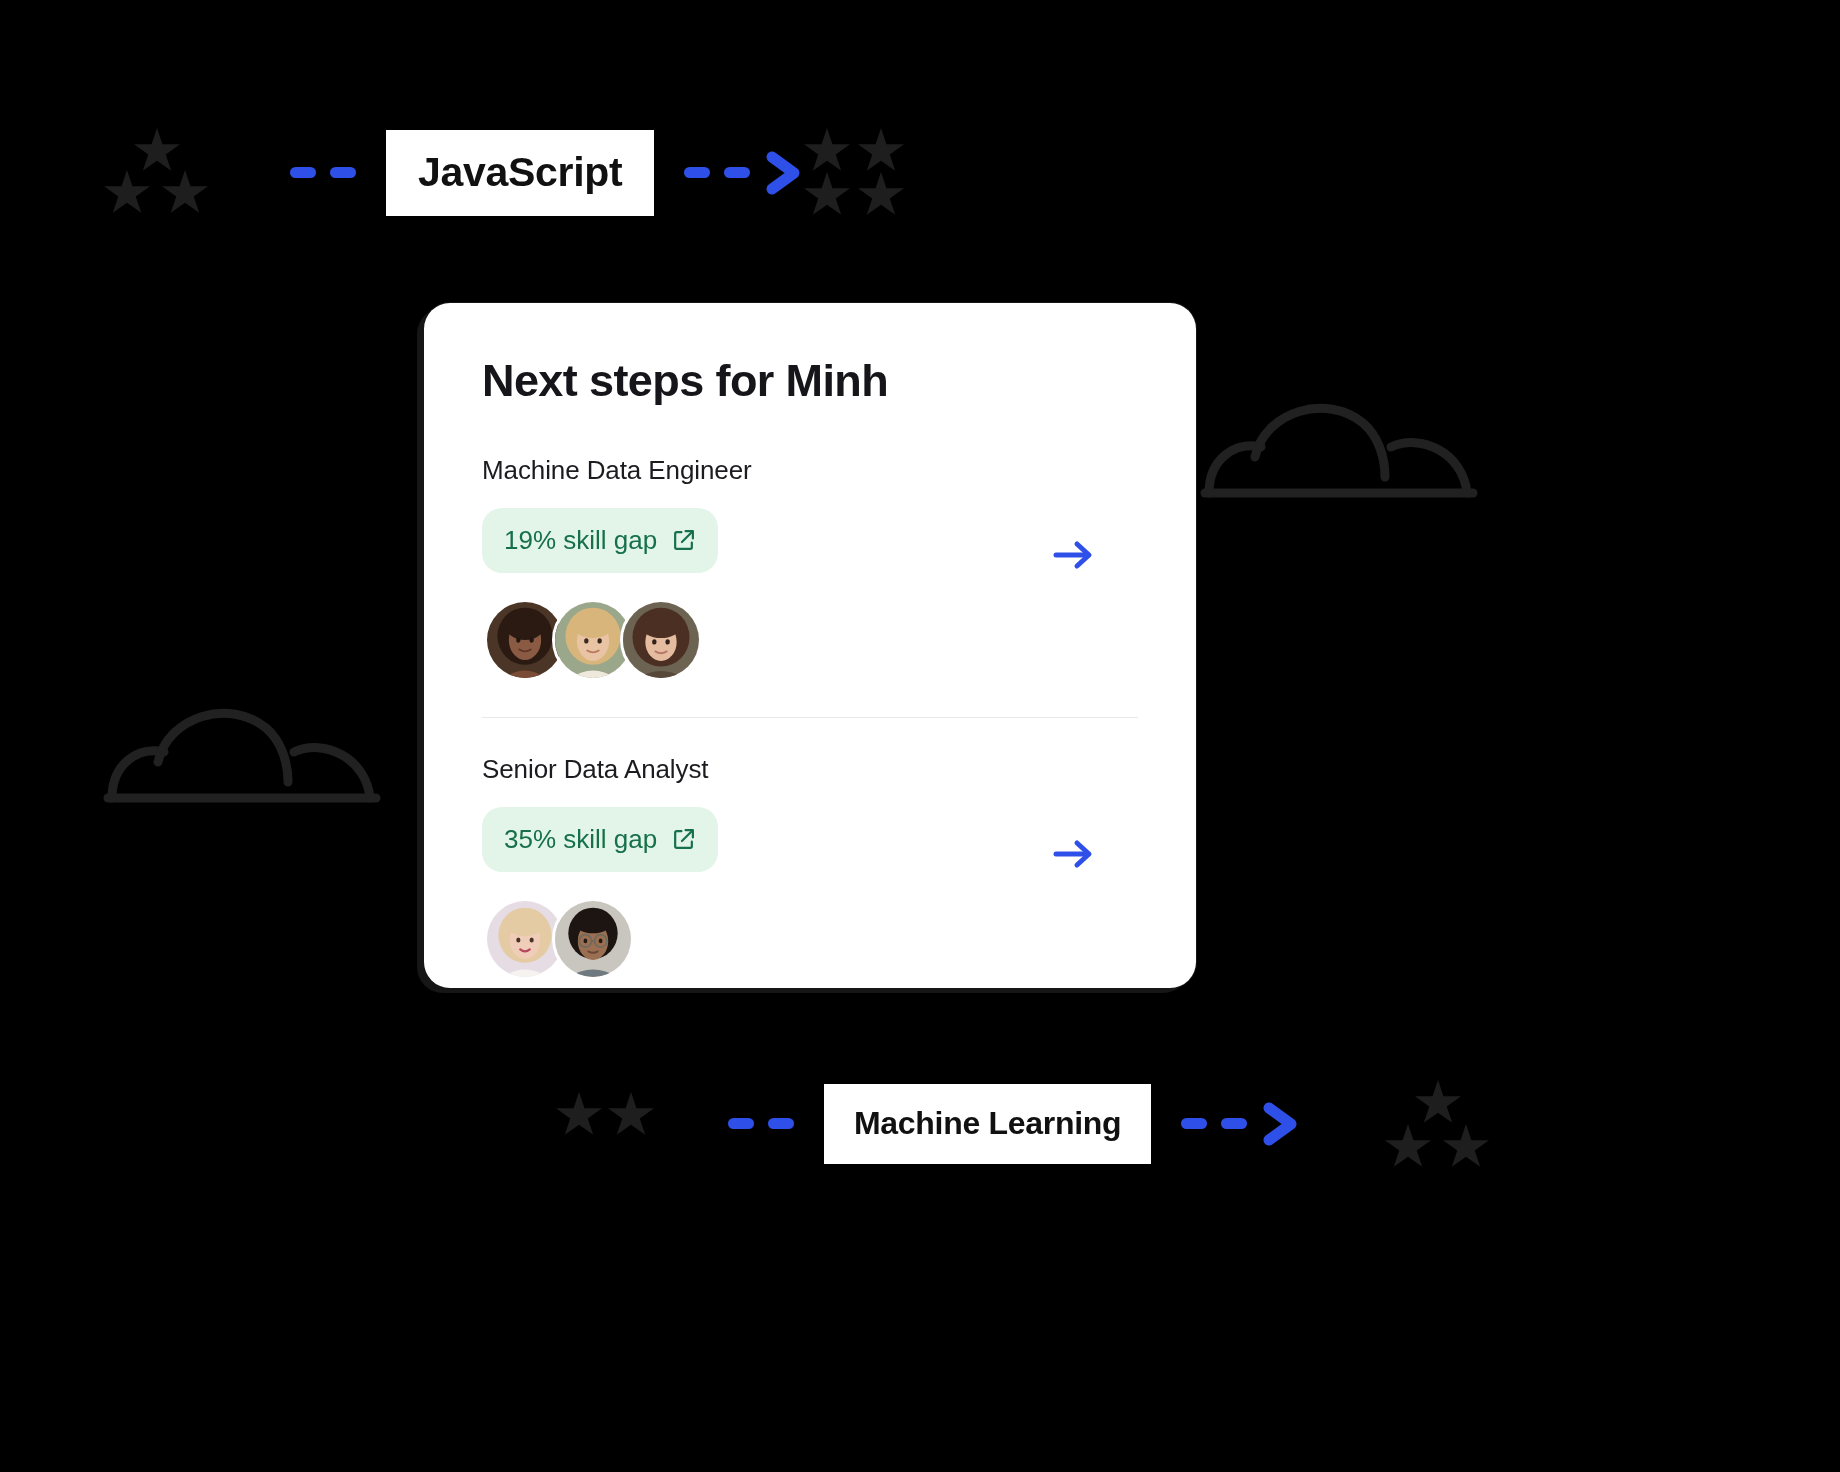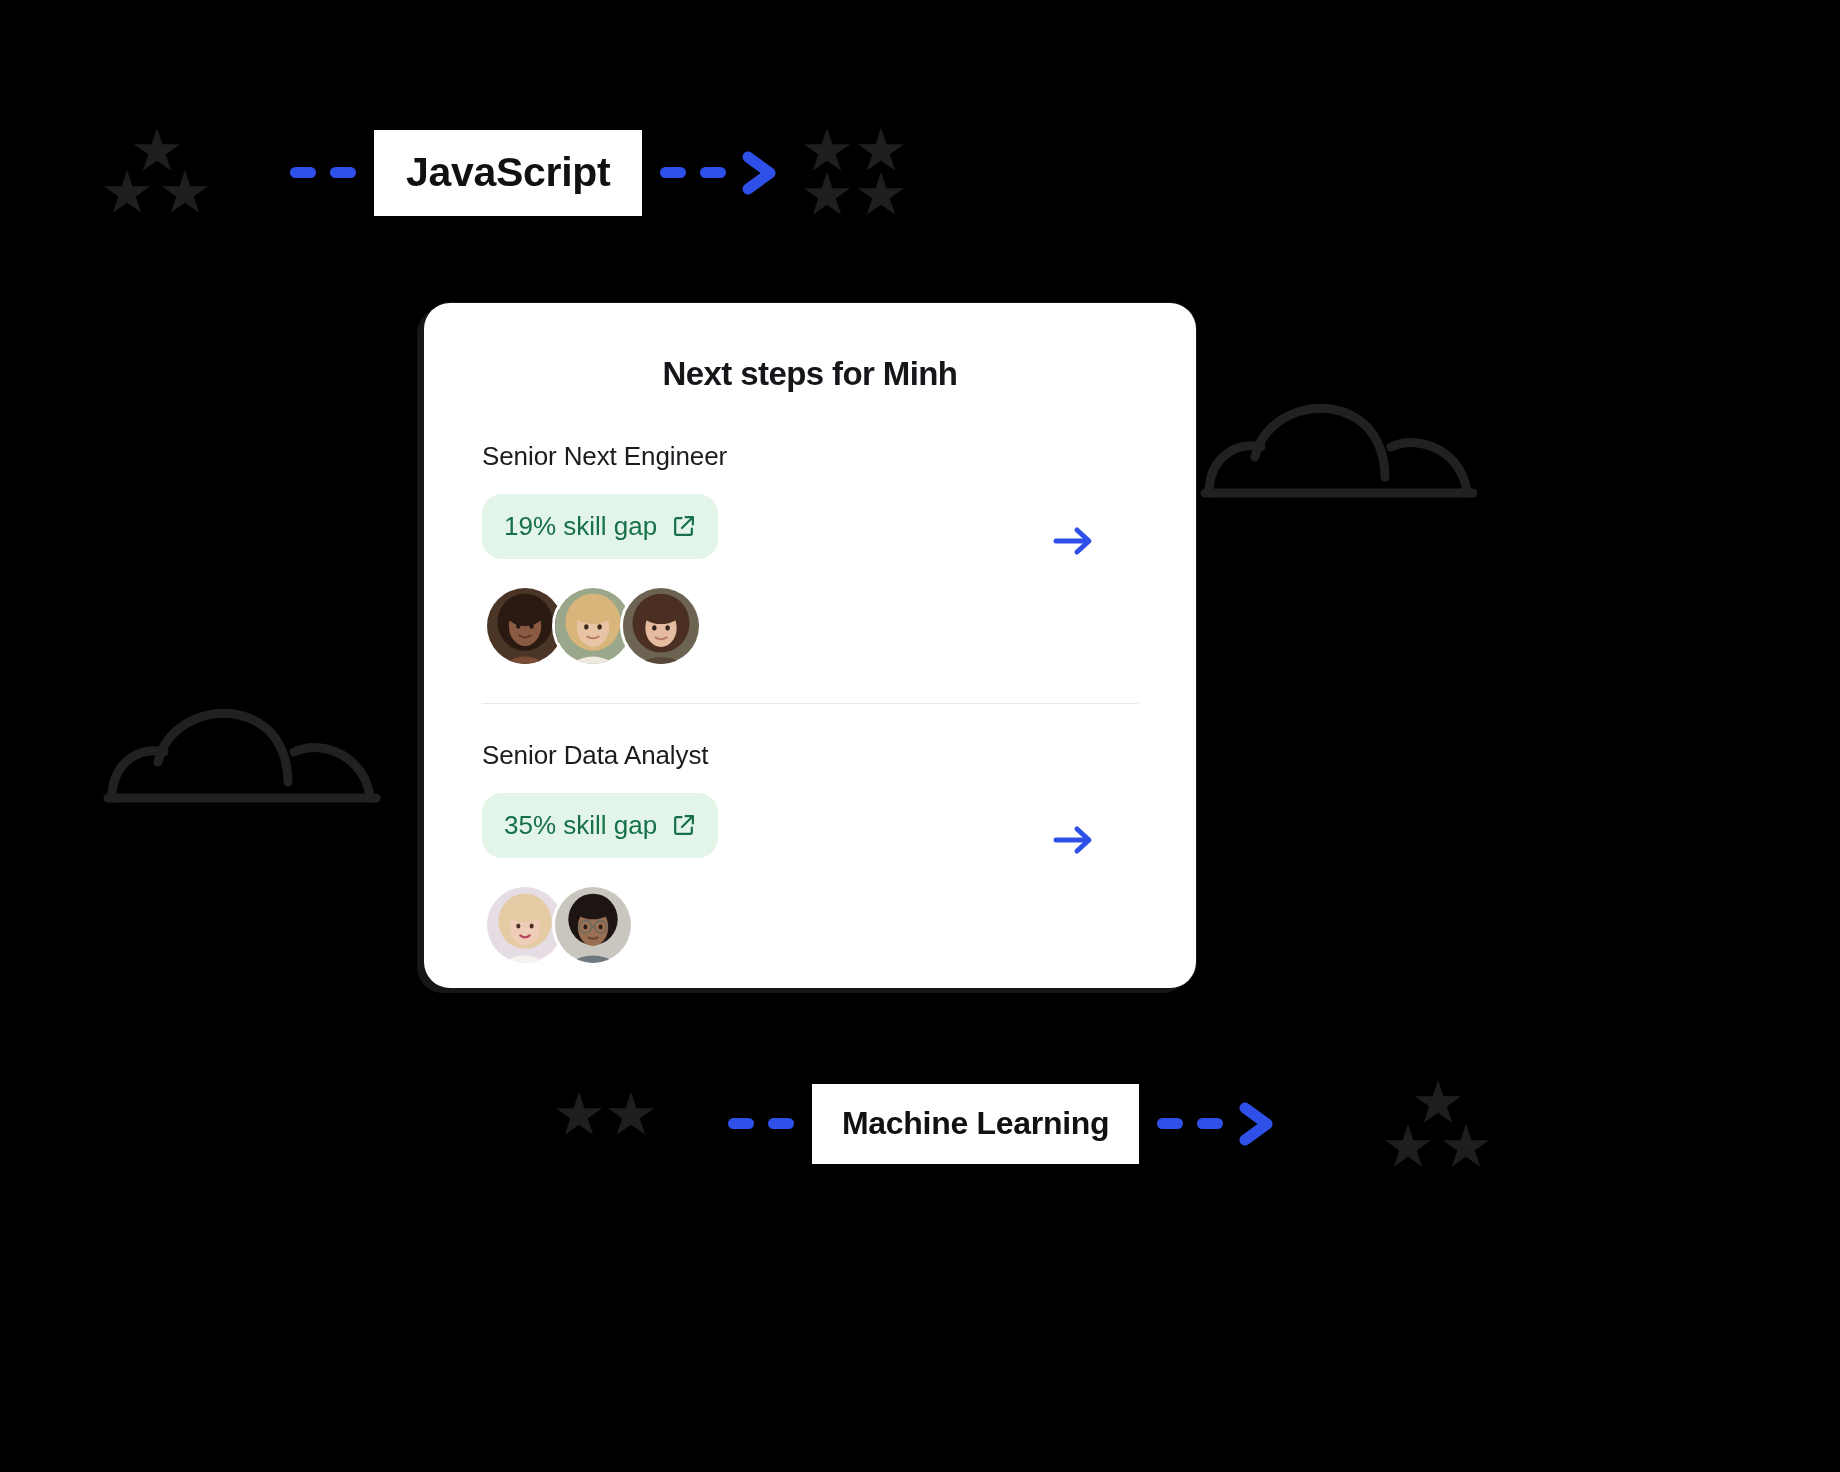--- a/index.html
+++ b/index.html
@@ -58,21 +58,21 @@
   
   .cloud { position: absolute; }
   #cloud-right { left: 1195px; top: 385px; }
   #cloud-left  { left: 98px;   top: 690px; }
 
   
   .chip-row {
     position: absolute;
     display: flex;
     align-items: center;
-    gap: 0px;
+    gap: 12px;
   }
   #chip-row-javascript { left: 290px; top: 130px; }
   #chip-row-ml         { left: 728px; top: 1084px; }
 
   .dash-lead, .dash-tail {
     display: flex;
     align-items: center;
     gap: 14px;
   }
   .dash {
@@ -106,26 +106,25 @@
     width: 772px;
     height: 685px;
     background: #ffffff;
     border-radius: 26px;
     box-shadow: -7px 5px 0 0 #161616, 0 0 0 1px #161616;
     padding: 52px 58px 0 58px;
     overflow: hidden;
   }
 
   #page-title {
-    font-size: 33px;
+    font-size: 45px;
     font-weight: 700;
     color: #15151a;
     letter-spacing: -0.6px;
     margin-bottom: 48px;
-    text-align: center;
   }
 
   .role-block { position: relative; }
   .role-block + .role-divider { margin: 34px 0 0 0; }
 
   .role-divider {
     border: 0;
     border-top: 1px solid #e8e8ea;
     width: 100%;
   }
@@ -266,21 +265,21 @@
         <path d="M8 8 L30 24 L8 40" stroke="#2f50e8" stroke-width="11" stroke-linecap="round" stroke-linejoin="round"></path>
       </svg>
     </span>
   </div>
 
   <div id="next-steps-card">
 
     <div id="page-title">Next steps for Minh</div>
 
     <div class="role-block" id="role-block-engineer">
-      <div class="role-title">Senior Next Engineer</div>
+      <div class="role-title">Machine Data Engineer</div>
 
       <div class="skill-gap-badge">
         <span>19% skill gap</span>
         <svg width="25" height="25" viewBox="0 0 24 24" fill="none">
           <path d="M10 4H5.5A1.5 1.5 0 004 5.5v13A1.5 1.5 0 005.5 20h13a1.5 1.5 0 001.5-1.5V14" stroke="#16704a" stroke-width="2.1" stroke-linecap="round" stroke-linejoin="round"></path>
           <path d="M14 3h7v7" stroke="#16704a" stroke-width="2.1" stroke-linecap="round" stroke-linejoin="round"></path>
           <path d="M20.4 3.6L10.5 13.5" stroke="#16704a" stroke-width="2.1" stroke-linecap="round" stroke-linejoin="round"></path>
         </svg>
       </div>
 

